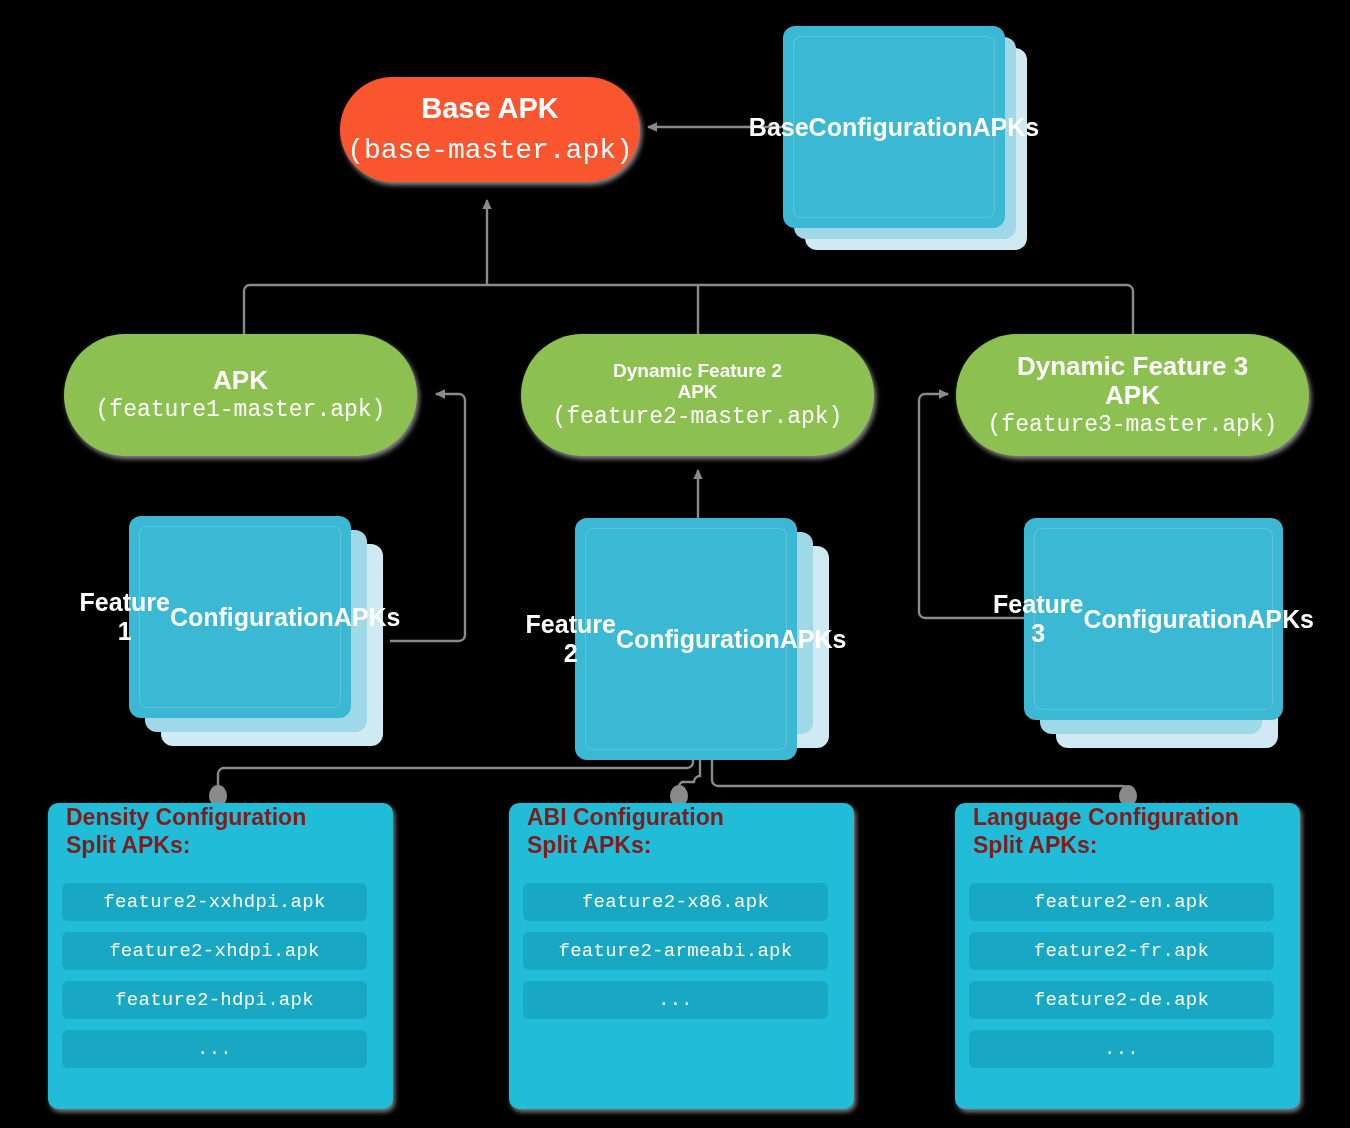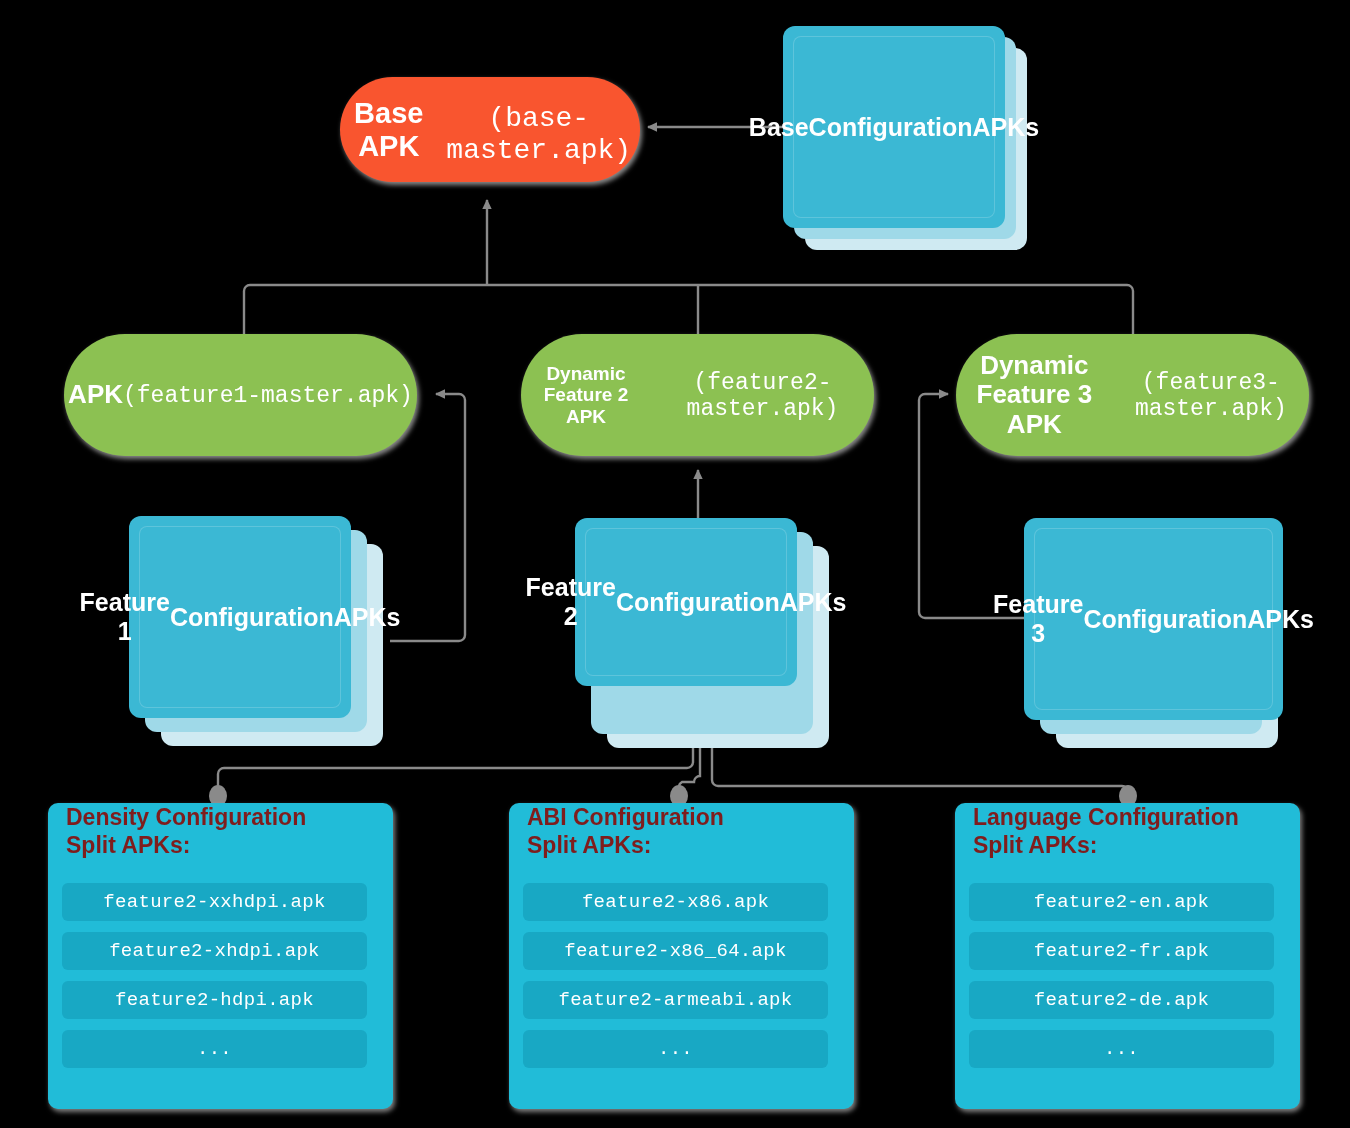--- a/index.html
+++ b/index.html
@@ -1,21 +1,21 @@
 <!DOCTYPE html>
 <html><head>
 <meta charset="utf-8">
 <style>
   html,body{margin:0;padding:0;background:#000;}
   #stage{position:relative;width:1350px;height:1128px;background:#000;overflow:hidden;
          font-family:"Liberation Sans",sans-serif;}
 
   
   .pill{
-    position:absolute;border-radius:999px;display:flex;
+    position:absolute;border-radius:999px;display:flex;flex-direction:column;
     align-items:center;justify-content:center;text-align:center;color:#fff;
     box-shadow:2px 3px 5px rgba(255,255,255,.55);
   }
   .pill .t1{font-weight:bold;line-height:1.12;}
   .pill .t2{font-family:"Liberation Mono",monospace;line-height:1.15;}
 
   
   .stack{position:absolute;}
   .stack .sheet{position:absolute;border-radius:12px;}
   .stack .sheet.s3{background:#cfeaf2;}
@@ -130,21 +130,21 @@
         <span>Feature 1</span>
         <span>Configuration</span>
         <span>APKs</span>
       </div>
     </div>
   </div>
 
   <div class="stack" style="left:575px;top:518px;width:262px;height:230px;">
     <div class="sheet s3" style="left:32px;top:28px;width:222px;height:202px;"></div>
     <div class="sheet s2" style="left:16px;top:14px;width:222px;height:202px;"></div>
-    <div class="sheet s1" style="left:0;top:0;width:222px;height:168px;">
+    <div class="sheet s1" style="left:0;top:0;width:222px;height:242px;">
       <div class="inner">
         <span>Feature 2</span>
         <span>Configuration</span>
         <span>APKs</span>
       </div>
     </div>
   </div>
 
   <div class="stack" style="left:1024px;top:518px;width:262px;height:230px;">
     <div class="sheet s3" style="left:32px;top:28px;width:222px;height:202px;"></div>
@@ -171,21 +171,20 @@
     </div>
   </div>
 
   <div class="panel" style="left:509px;top:803px;width:345px;height:306px;">
     <div class="ptitle">
       <div>ABI Configuration</div>
       <div>Split APKs:</div>
     </div>
     <div class="rows" style="margin-top:12px;">
       <div class="row">feature2-x86.apk</div>
-      <div class="row">feature2-x86_64.apk</div>
       <div class="row">feature2-armeabi.apk</div>
       <div class="row">...</div>
     </div>
   </div>
 
   <div class="panel" style="left:955px;top:803px;width:345px;height:306px;">
     <div class="ptitle">
       <div>Language Configuration</div>
       <div>Split APKs:</div>
     </div>

